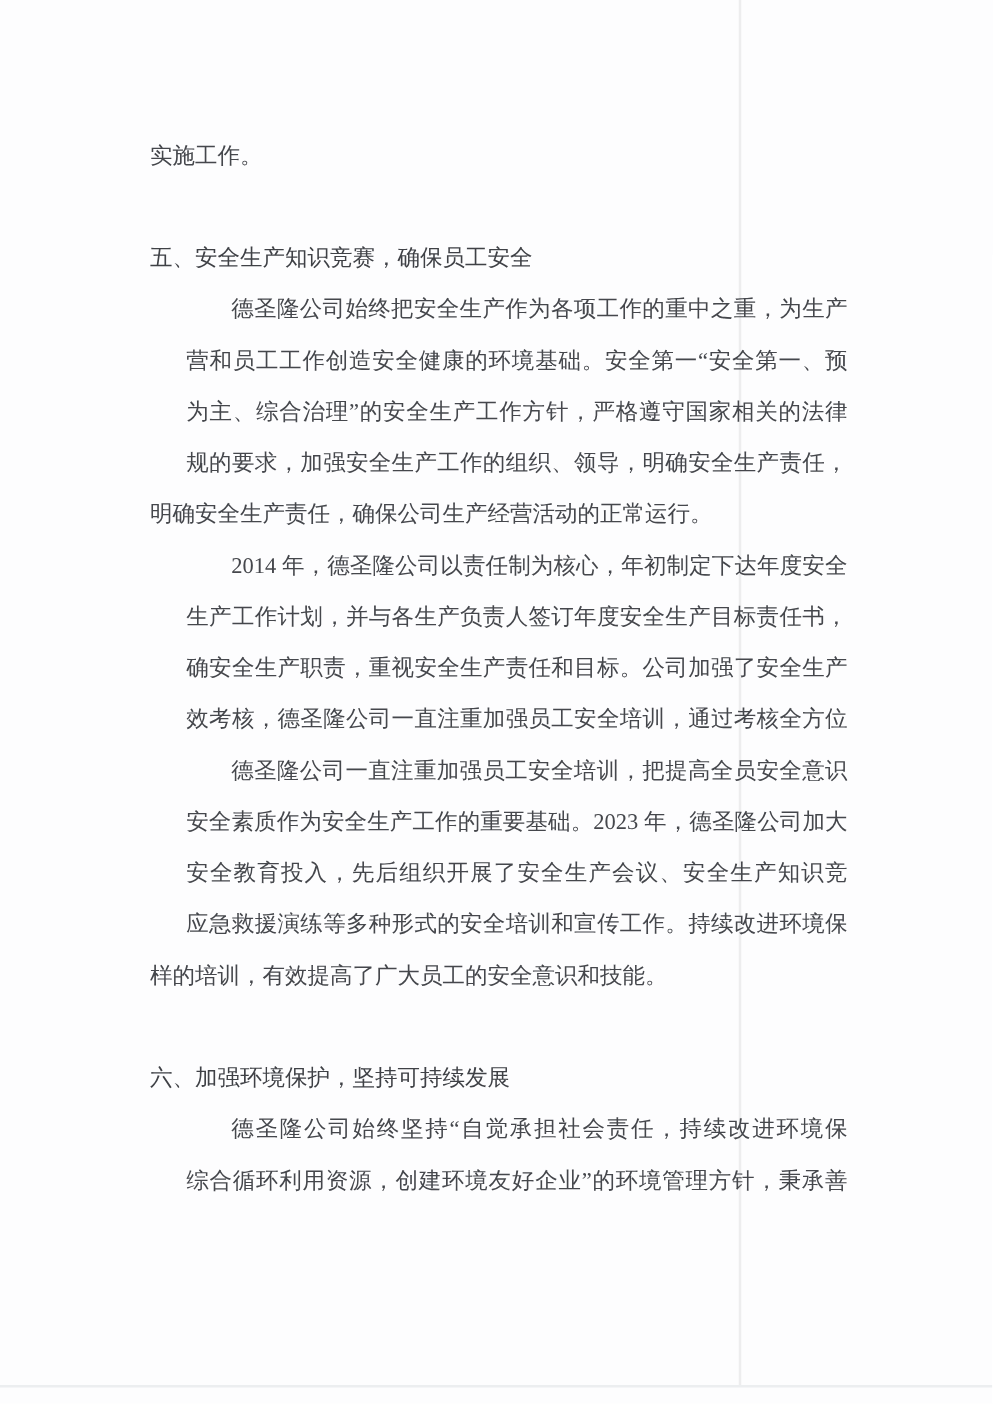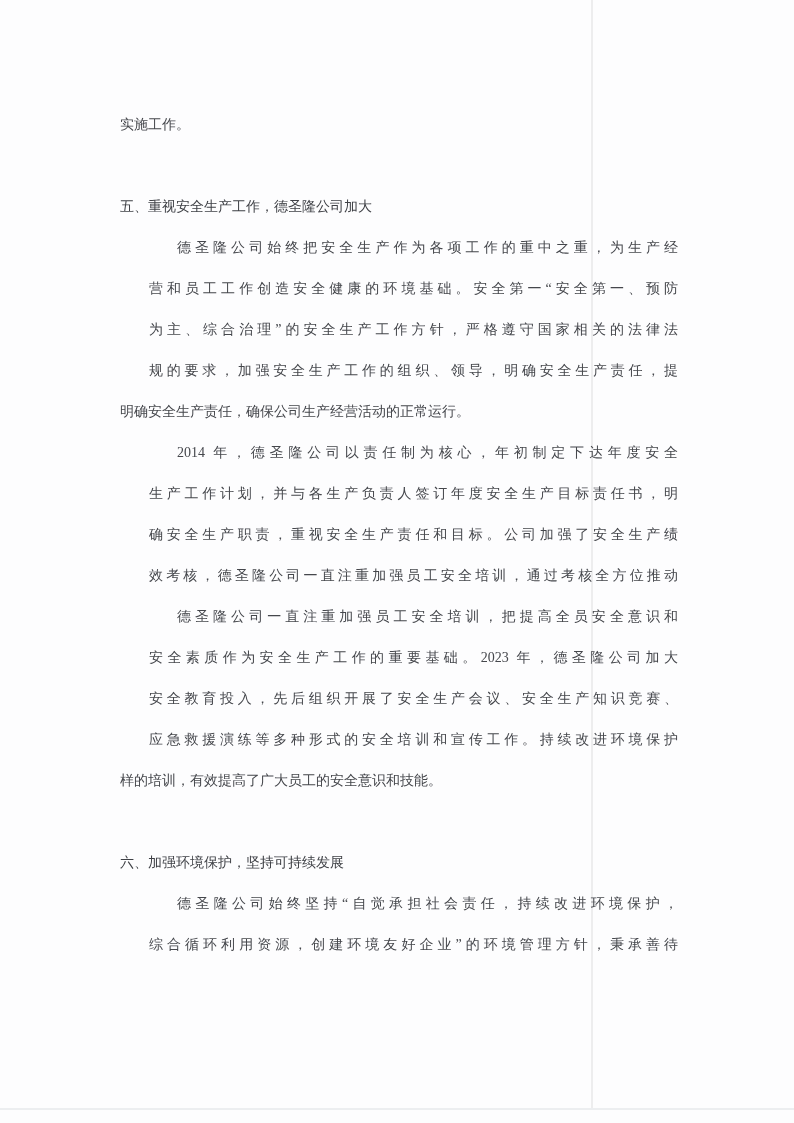--- a/index.html
+++ b/index.html
@@ -34,21 +34,21 @@
   }
   .content {
     position: absolute;
     left: 120px;
     top: 104px;
     width: 558px;
   }
   .tline {
     height: 41px;
     line-height: 41px;
-    font-size: 14px;
+    font-size: 18px;
     color: #45474c;
     letter-spacing: 0;
     white-space: normal;
     overflow: hidden;
   }
   .tline.justify {
     text-align: justify;
     text-align-last: justify;
     text-justify: inter-character;
     margin-left: 29px;
@@ -65,21 +65,21 @@
 </style>
 </head>
 <body>
 
 <div class="page">
   <div class="scan-line-v"></div>
   <div class="scan-line-h"></div>
   <div class="content" id="document-content">
       <div class="tline">实施工作。</div>
       <div class="tline blank"></div>
-      <div class="tline heading">五、重视安全生产工作，德圣隆公司加大</div>
+      <div class="tline heading">五、安全生产知识竞赛，确保员工安全</div>
       <div class="tline indent justify">德圣隆公司始终把安全生产作为各项工作的重中之重，为生产经</div>
       <div class="tline justify">营和员工工作创造安全健康的环境基础。安全第一“安全第一、预防</div>
       <div class="tline justify">为主、综合治理”的安全生产工作方针，严格遵守国家相关的法律法</div>
       <div class="tline justify">规的要求，加强安全生产工作的组织、领导，明确安全生产责任，提</div>
       <div class="tline">明确安全生产责任，确保公司生产经营活动的正常运行。</div>
       <div class="tline indent justify">2014 年，德圣隆公司以责任制为核心，年初制定下达年度安全</div>
       <div class="tline justify">生产工作计划，并与各生产负责人签订年度安全生产目标责任书，明</div>
       <div class="tline justify">确安全生产职责，重视安全生产责任和目标。公司加强了安全生产绩</div>
       <div class="tline justify">效考核，德圣隆公司一直注重加强员工安全培训，通过考核全方位推动</div>
       <div class="tline indent justify">德圣隆公司一直注重加强员工安全培训，把提高全员安全意识和</div>

